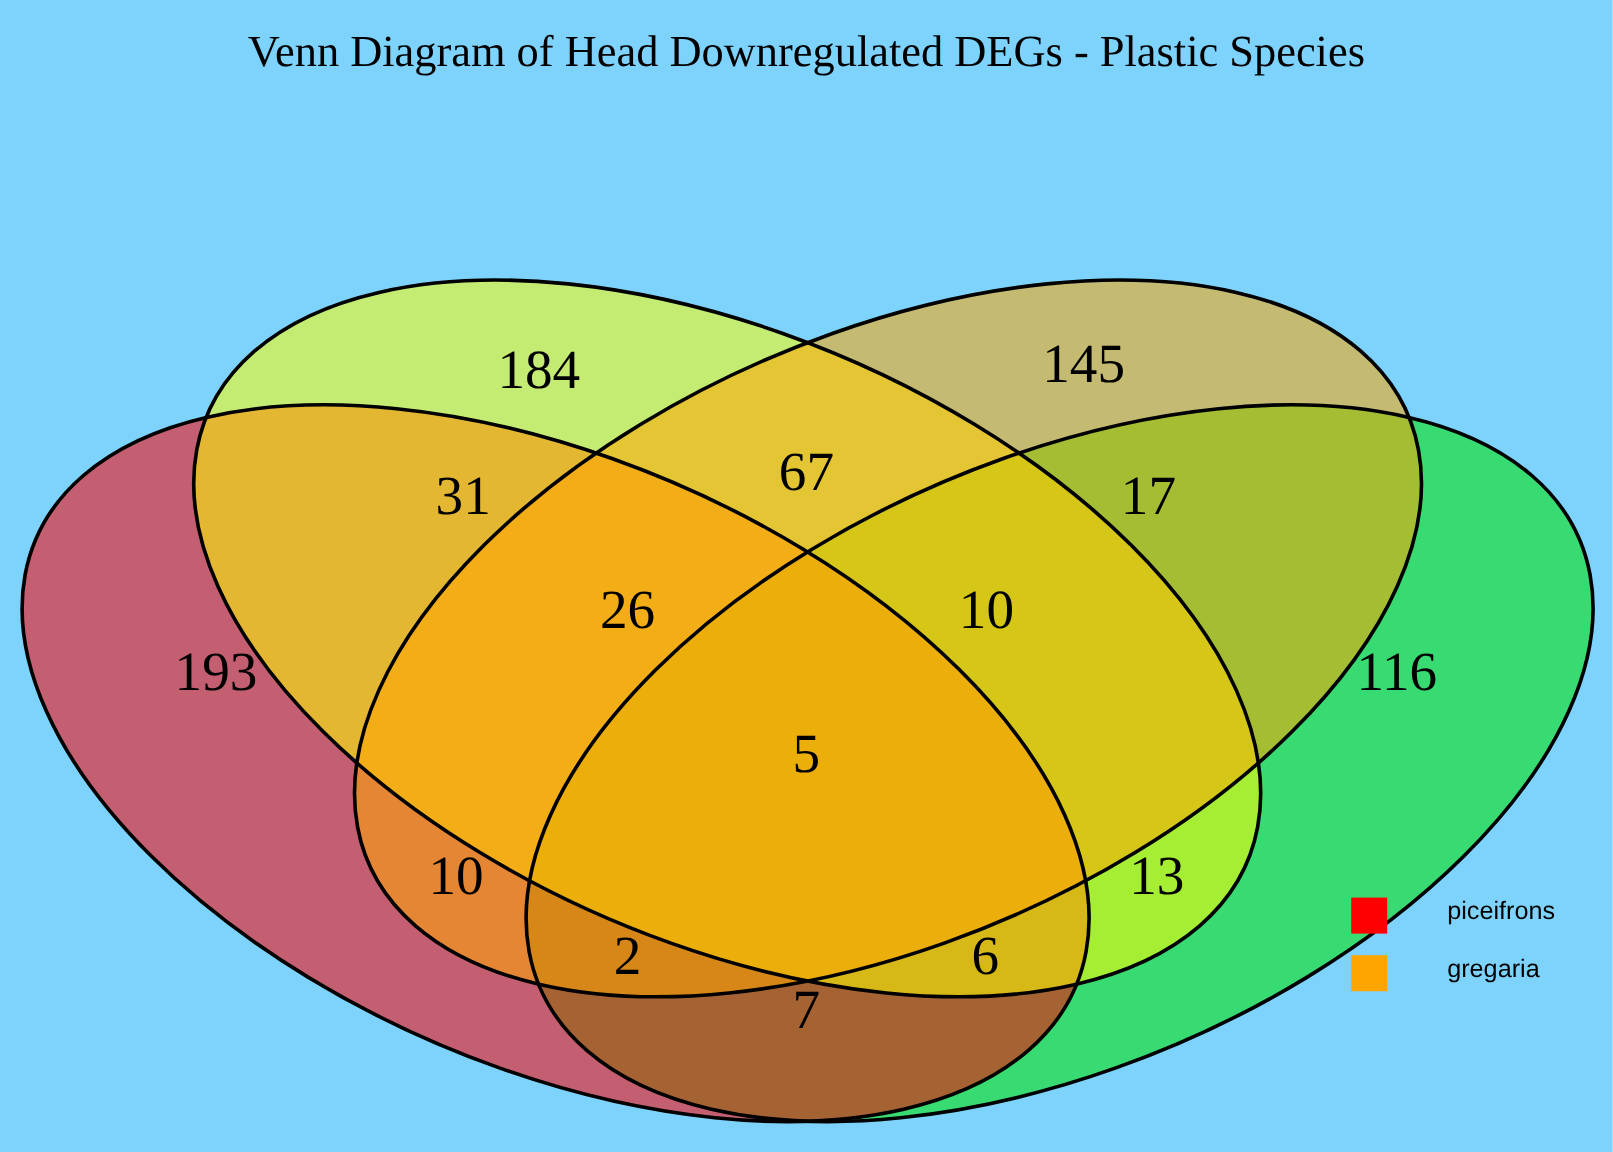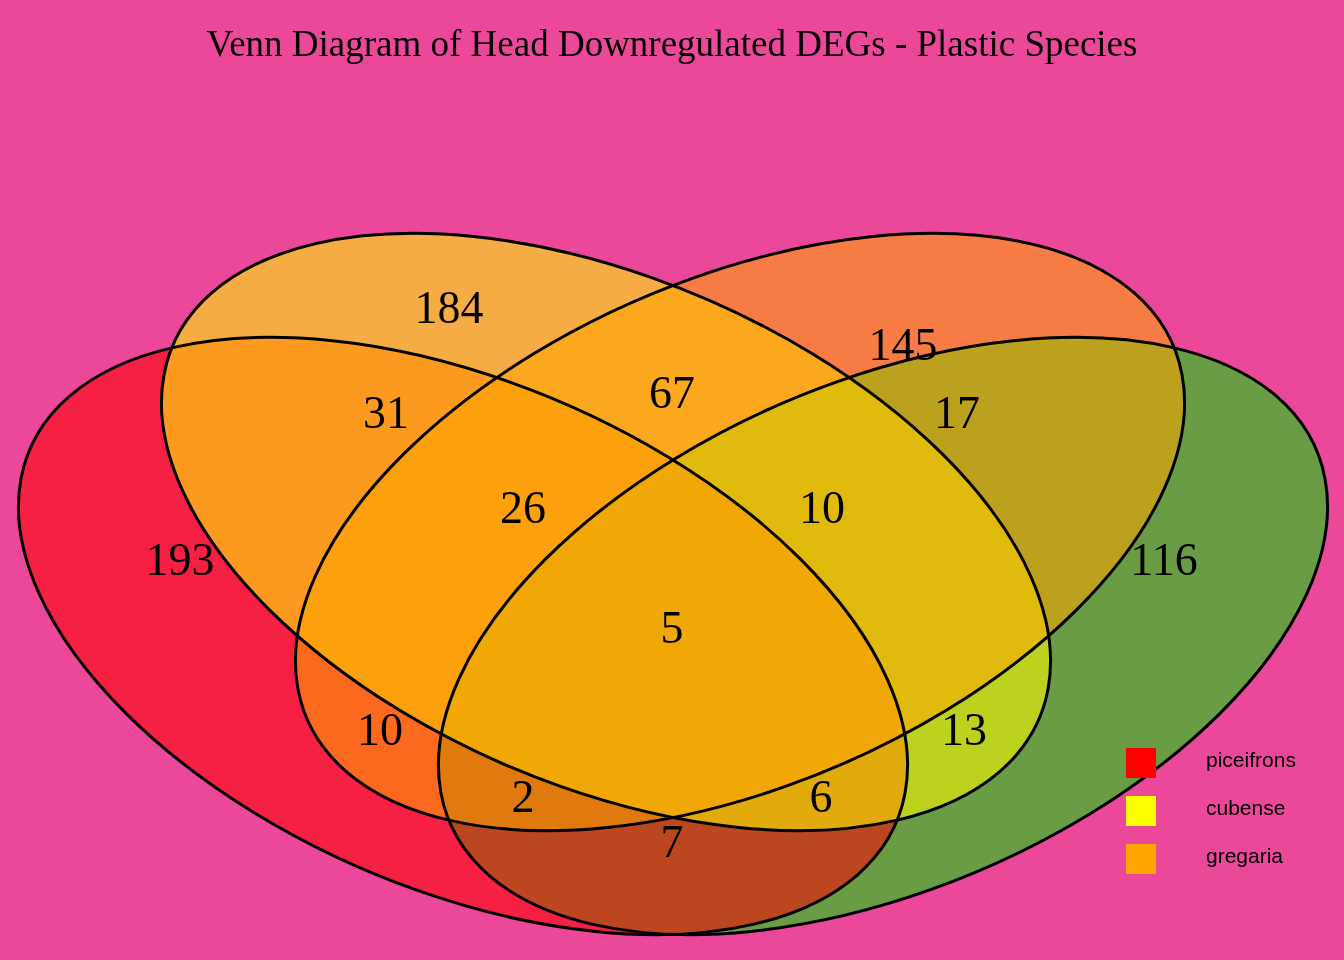--- a/index.html
+++ b/index.html
@@ -1,17 +1,17 @@
 <!DOCTYPE html>
 <html><head>
 <meta charset="utf-8">
 <style>
   * { margin:0; padding:0; box-sizing:border-box; }
   html, body { width:1344px; height:960px; background:#ffffff; font-family:"Liberation Sans", sans-serif; }
-  .canvas { position:relative; width:1344px; height:960px; overflow:hidden; background:#ec4899; }
+  .canvas { position:relative; width:1344px; height:960px; overflow:hidden; background:#7dd3fc; }
   .chart-title {
     position:absolute; top:22px; left:0; width:100%;
     text-align:center; font-family:"Liberation Serif", serif;
     font-size:37px; color:#000; white-space:nowrap;
   }
   svg.venn { position:absolute; left:0; top:0; }
   .venn-count {
     position:absolute; transform:translate(-50%,-50%);
     font-family:"Liberation Serif", serif; font-size:46px; color:#000;
     white-space:nowrap; line-height:1;
@@ -57,43 +57,39 @@
       </g>
       <g transform="translate(740,532) scale(1,0.725) rotate(-40)">
         <ellipse rx="514" ry="321" vector-effect="non-scaling-stroke"></ellipse>
       </g>
     </g>
   </svg>
 
   <div>
       <div class="venn-count" style="left: 180px; top: 560px;">193</div>
       <div class="venn-count" style="left: 449px; top: 308px; text-align: center;">184</div>
-      <div class="venn-count" style="left: 903px; top: 303px; margin-top: 42px;">145</div>
+      <div class="venn-count" style="left: 903px; top: 303px;">145</div>
       <div class="venn-count" style="left: 1164px; top: 560px;">116</div>
       <div class="venn-count" style="left: 386px; top: 413px;">31</div>
       <div class="venn-count" style="left: 672px; top: 393px;">67</div>
       <div class="venn-count" style="left: 957px; top: 413px;">17</div>
       <div class="venn-count" style="left: 523px; top: 508px;">26</div>
       <div class="venn-count" style="left: 822px; top: 508px;">10</div>
       <div class="venn-count" style="left: 380px; top: 730px;">10</div>
       <div class="venn-count" style="left: 964px; top: 730px;">13</div>
       <div class="venn-count" style="left: 672px; top: 628px;">5</div>
       <div class="venn-count" style="left: 523px; top: 797px;">2</div>
       <div class="venn-count" style="left: 821px; top: 797px;">6</div>
       <div class="venn-count" style="left: 672px; top: 842px;">7</div>
     </div>
 
   <div class="legend">
     <div class="legend-row">
       <span class="swatch" style="background: rgb(255, 0, 0);"></span>
       <span class="legend-label">piceifrons</span>
     </div>
     <div class="legend-row">
-      <span class="swatch" style="background: rgb(255, 255, 0);"></span>
-      <span class="legend-label">cubense</span>
-    </div>
-    <div class="legend-row">
       <span class="swatch" style="background: rgb(255, 165, 0);"></span>
       <span class="legend-label">gregaria</span>
     </div>
   </div>
 
 </div>
 
 </body></html>

